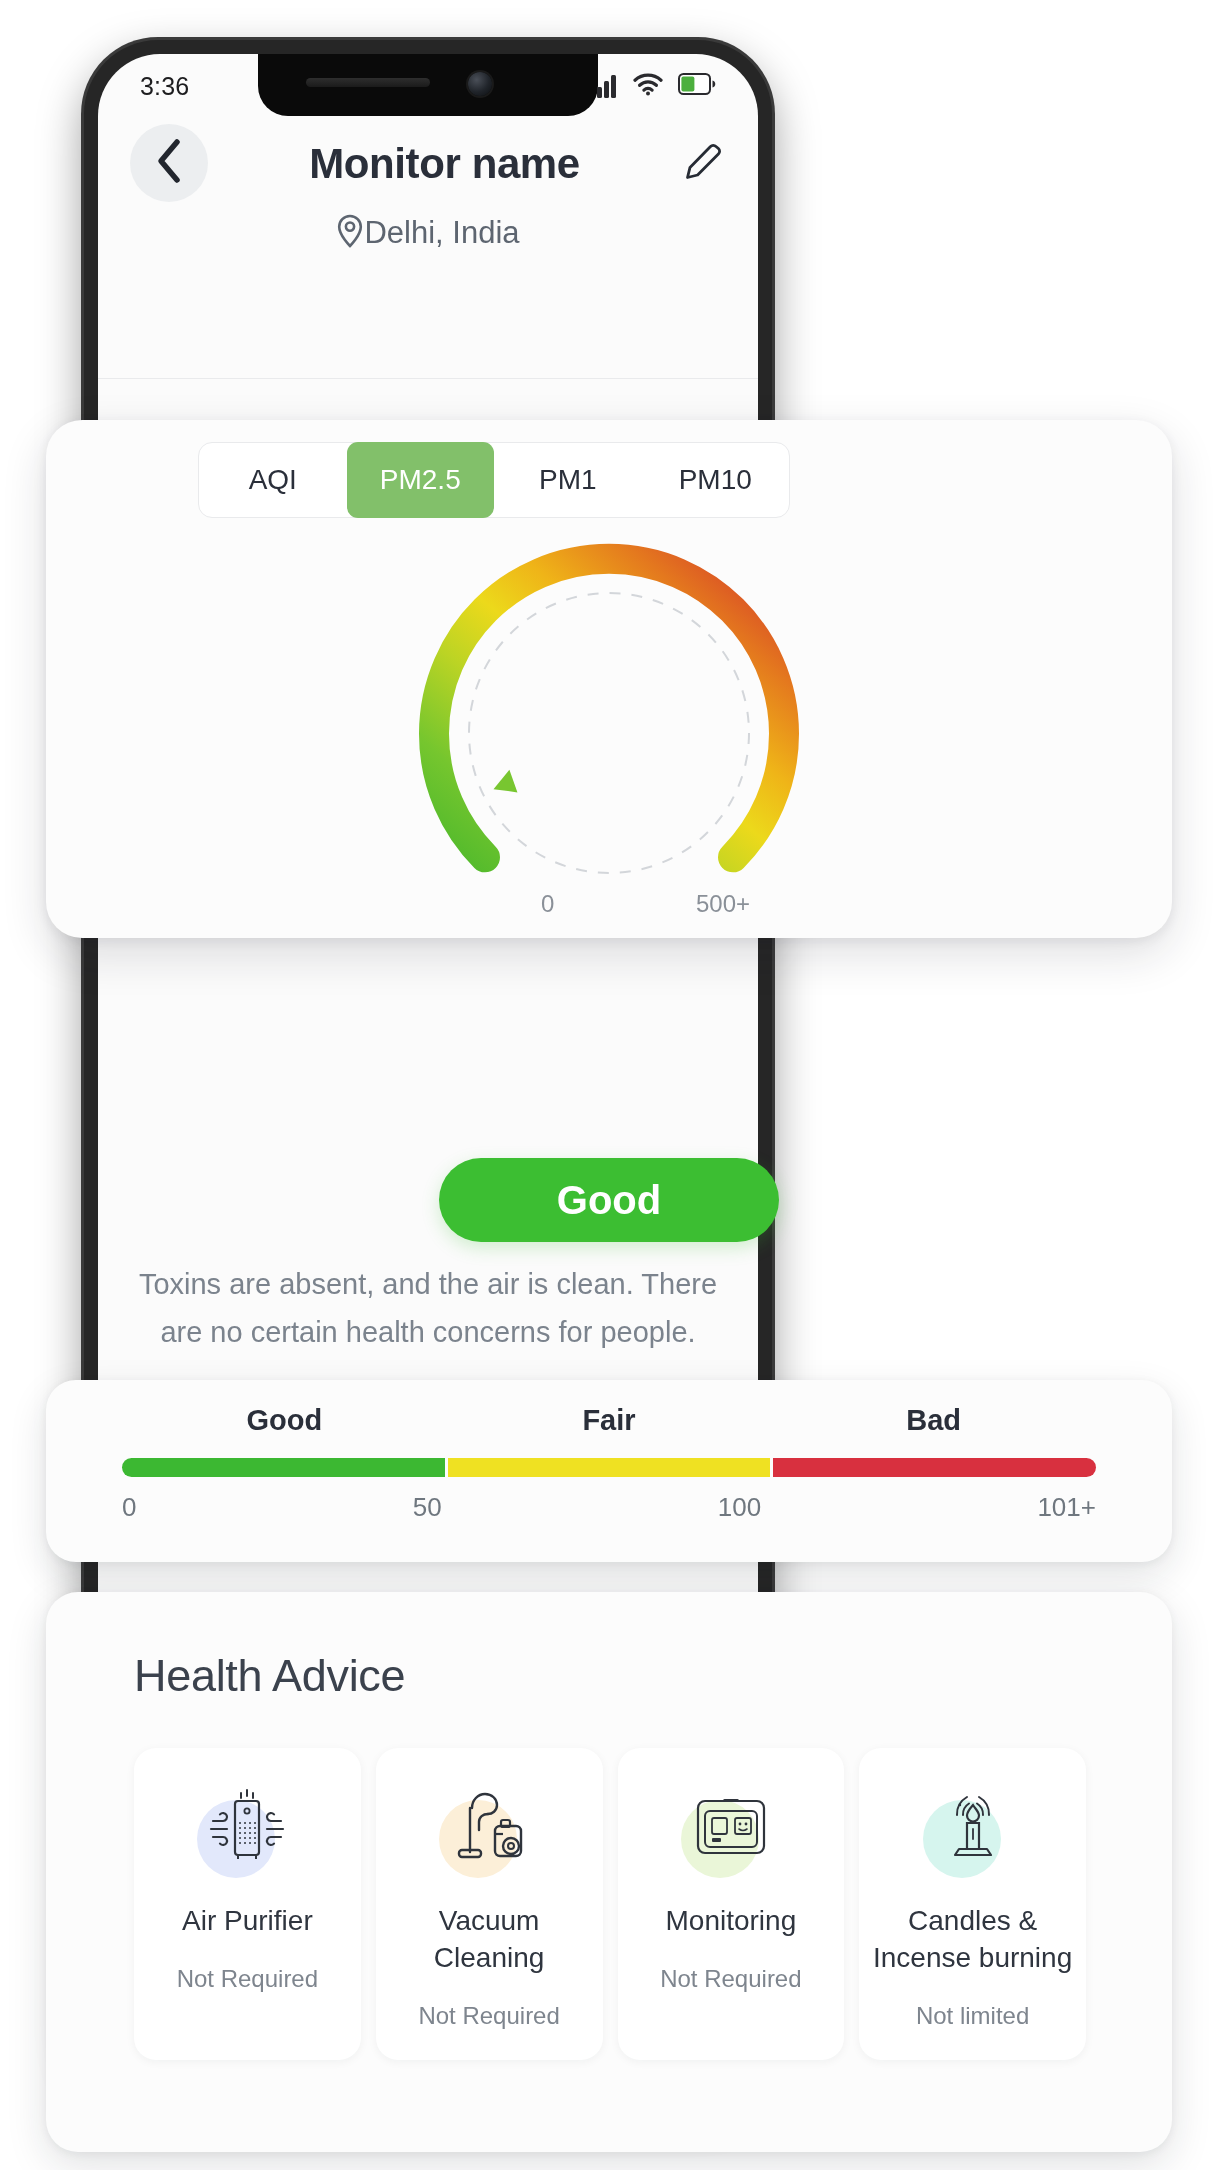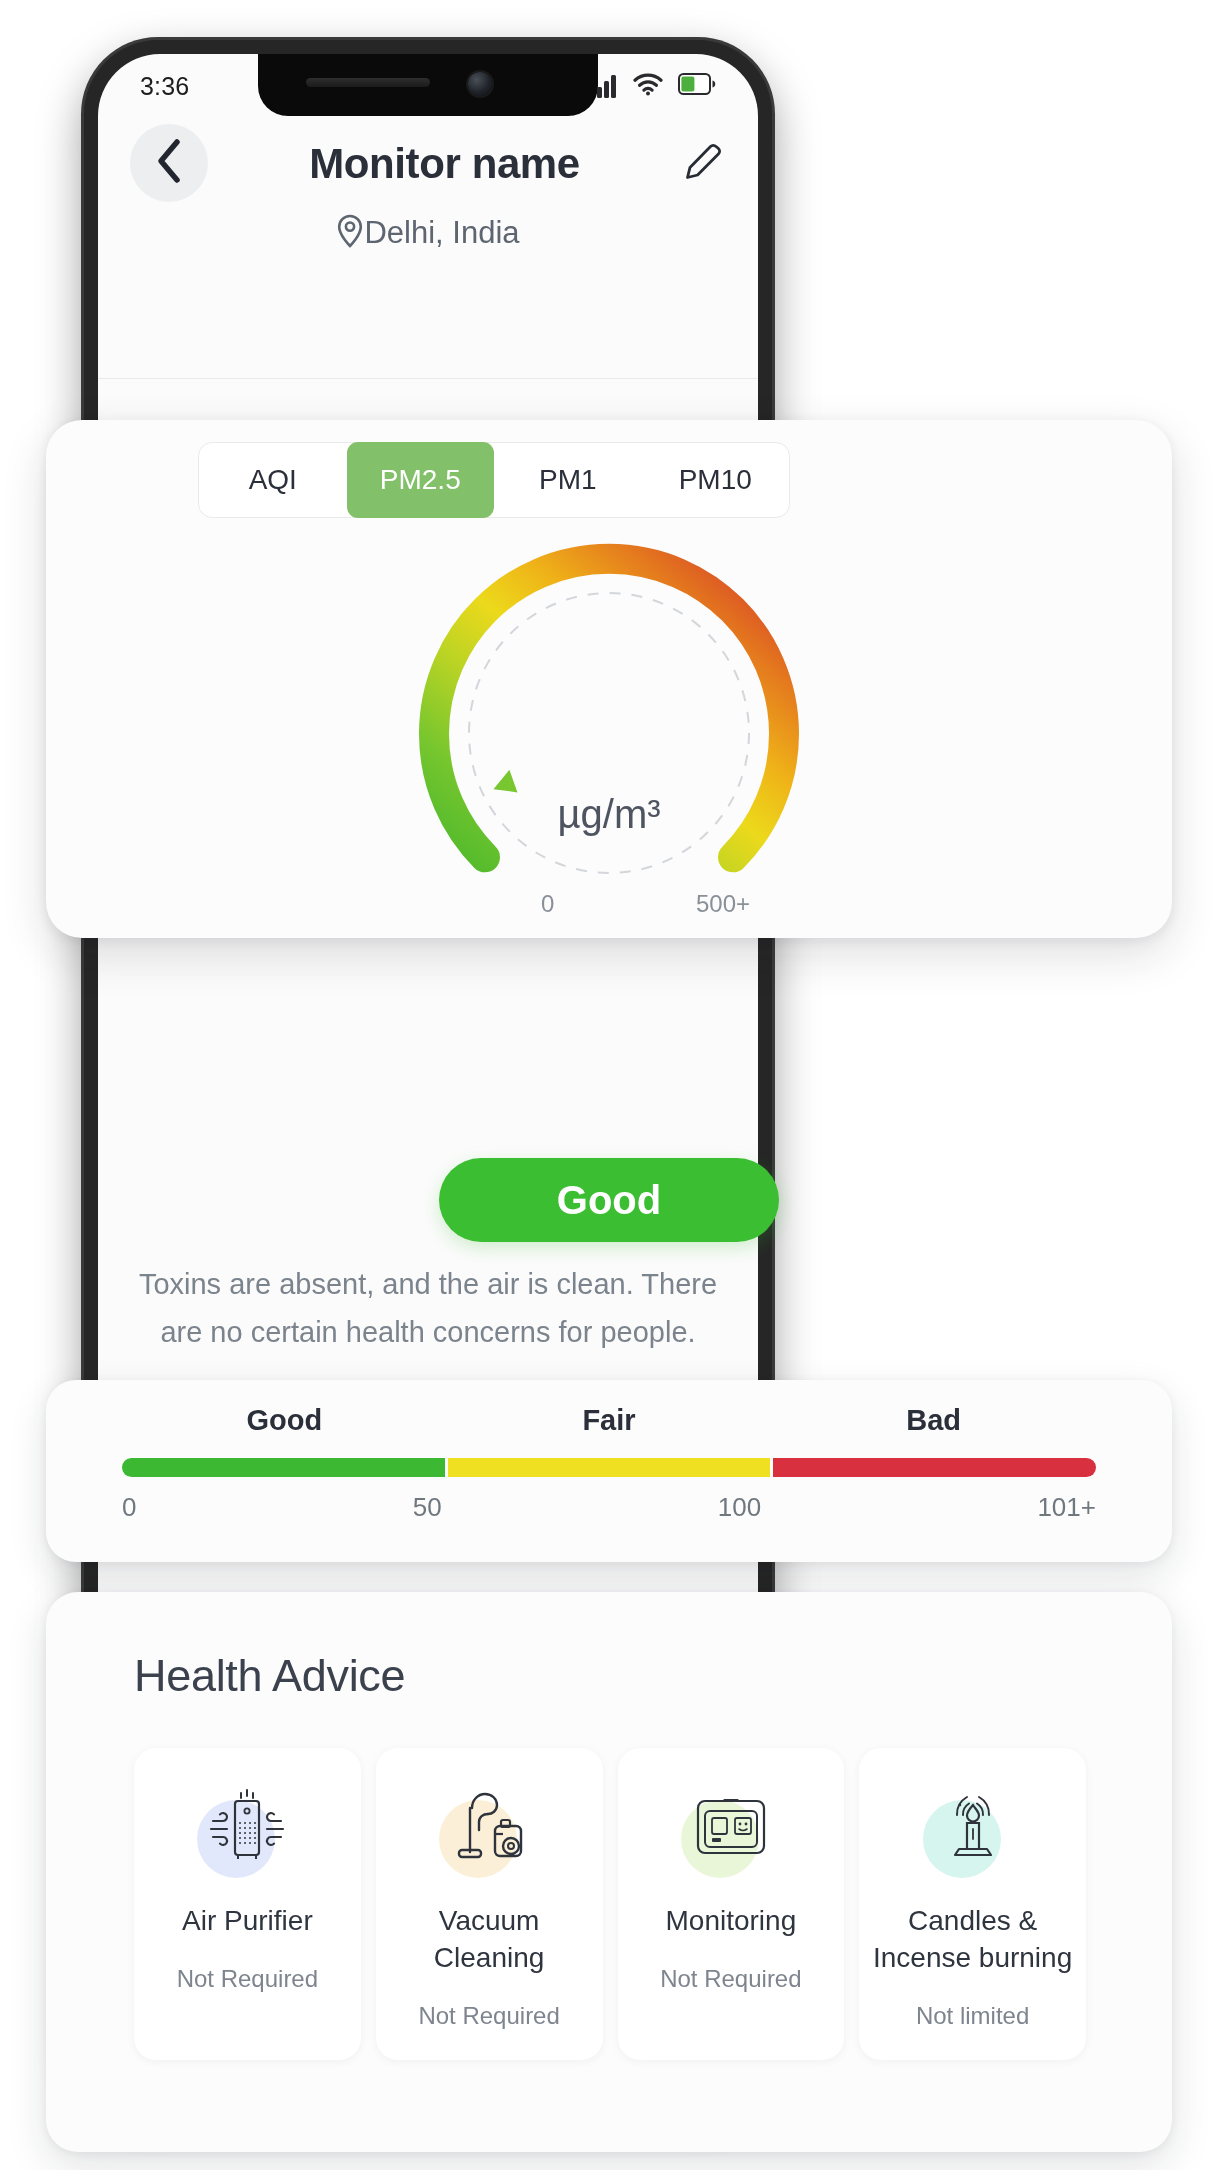--- a/index.html
+++ b/index.html
@@ -278,21 +278,20 @@
       </defs>
 
       <path d="M 106.0 337.3 A 175 175 0 1 1 354.0 337.3" fill="none" stroke="url(#gaugeGrad)" stroke-width="30" stroke-linecap="round"></path>
 
       <circle cx="230" cy="213" r="140" fill="none" stroke="#d3d6da" stroke-width="2" stroke-dasharray="11 11"></circle>
 
       <g transform="translate(110,258) rotate(-22)">
         <path d="M22 0 L0 12 L21 24 Z" fill="#78C630"></path>
       </g>
     </svg>
-    <div id="gauge-unit">µg/m³</div>
     <div id="gauge-min">0</div>
     <div id="gauge-max">500+</div>
   </div>
 </div>
 
 <div id="good-button">Good</div>
 
 <div id="scale-card">
   <div id="scale-labels">
     <div class="scale-label">Good</div>

